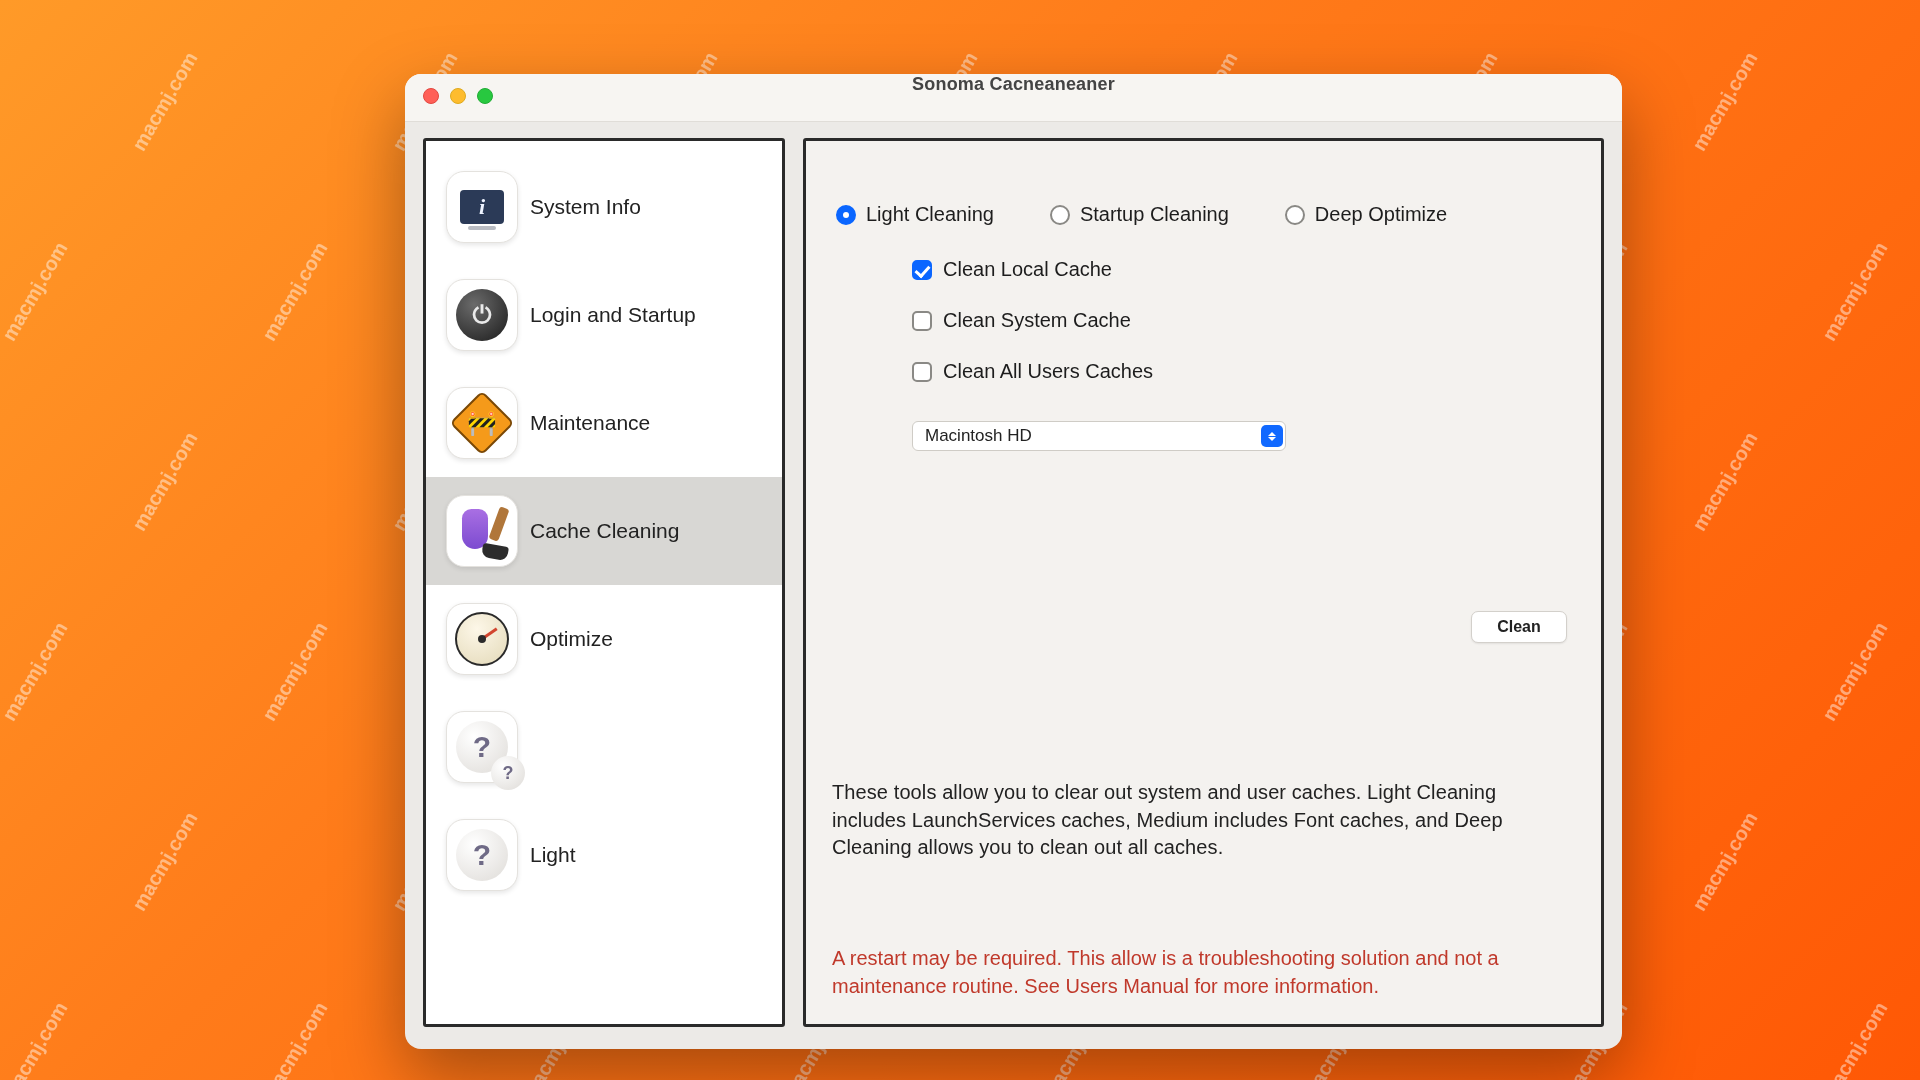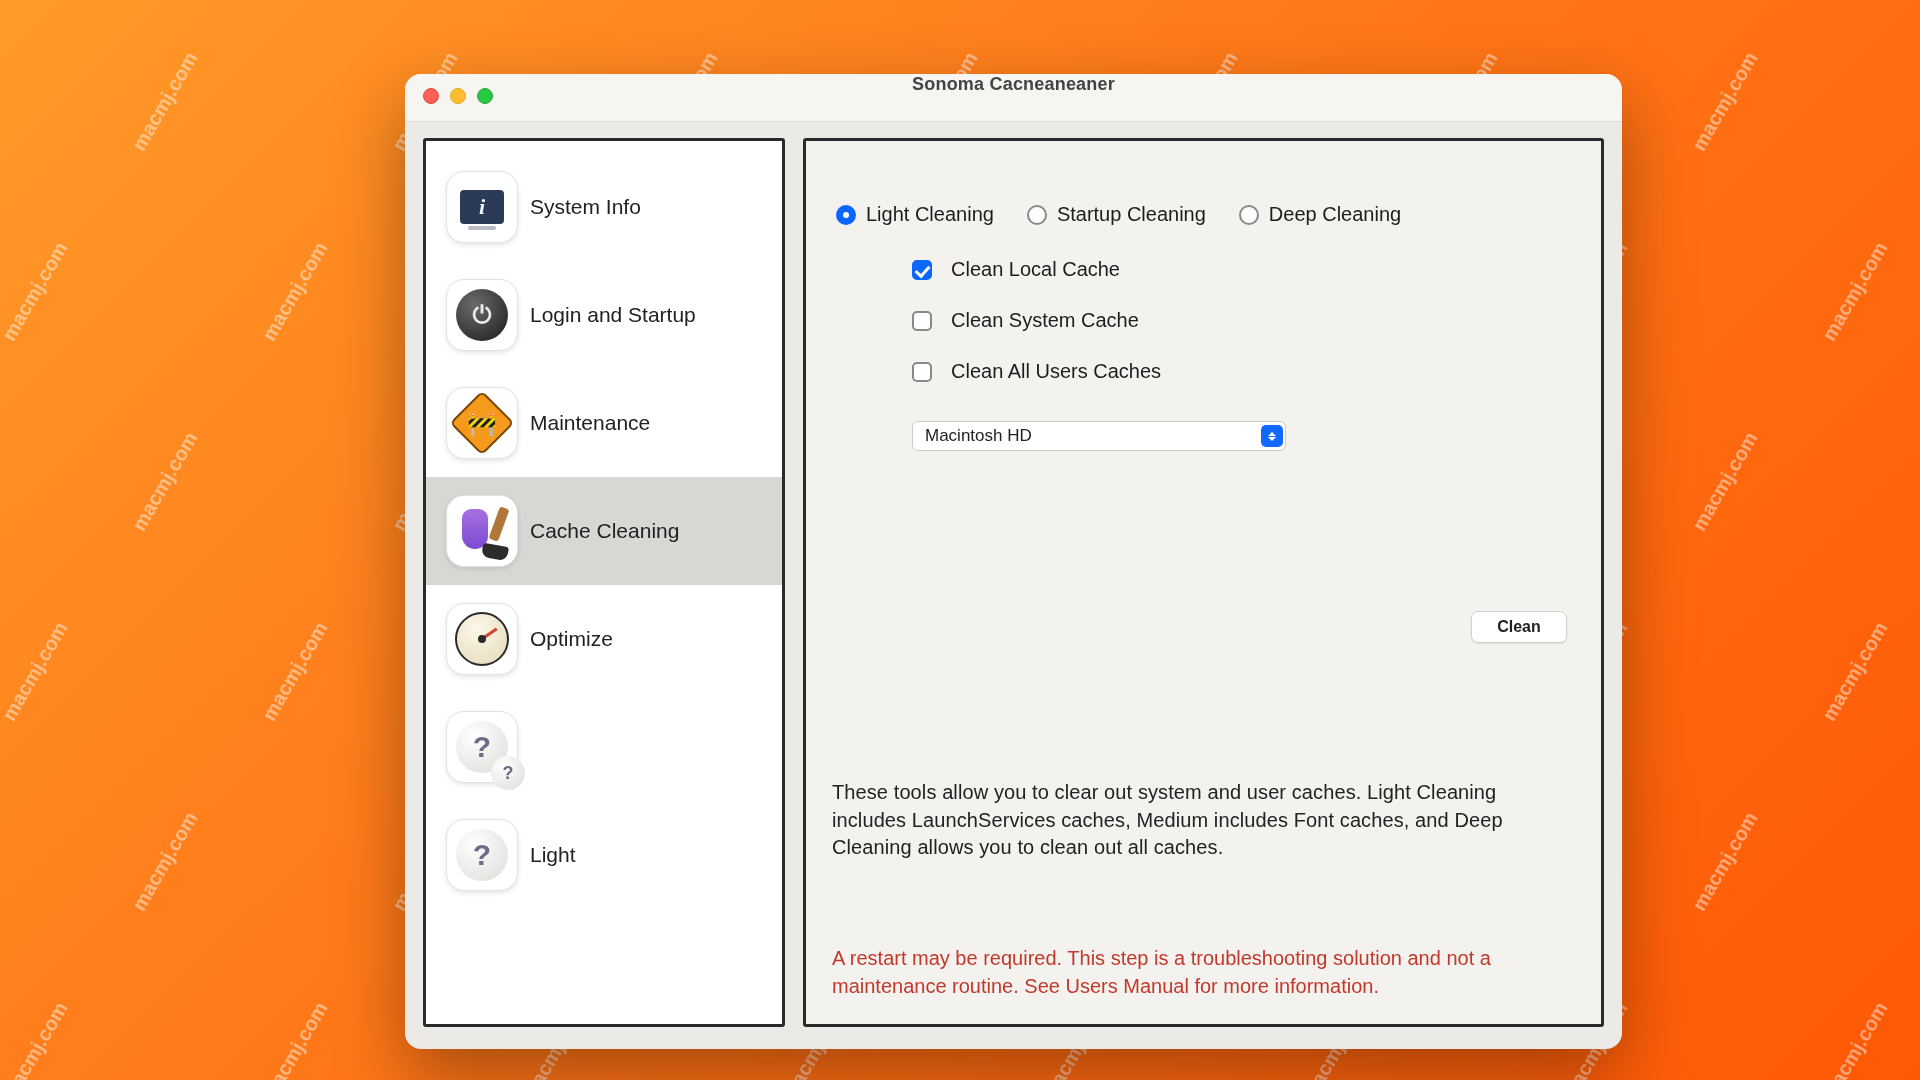--- a/index.html
+++ b/index.html
@@ -57,27 +57,27 @@
   .icon-cache .body{ position:absolute; left:2px; top:4px; width:26px; height:40px; border-radius:10px 10px 14px 14px; background:linear-gradient(180deg,#a96fe3,#7c4bd0);}
   .icon-cache .broom{ position:absolute; right:0; top:2px; width:10px; height:34px; background:#b0763a; transform:rotate(20deg); border-radius:3px;}
   .icon-cache .brush{ position:absolute; right:-4px; bottom:-2px; width:26px; height:14px; background:#2c2c2c; border-radius:3px 3px 8px 8px; transform:rotate(10deg);}
   .icon-q { width:52px;height:52px;border-radius:50%;background:radial-gradient(circle at 35% 30%, #fff, #dedbd7); display:flex;align-items:center;justify-content:center;}
   .icon-q span{ color:#6f6a86; font-size:30px; font-weight:800; }
   .icon-q.small{ position:absolute; right:-8px; bottom:-8px; width:34px;height:34px;}
   .icon-q.small span{ font-size:18px;}
   .nav-label{ flex:1; }
 
   .main-inner { padding:44px 26px 26px 26px; height:100%; position:relative; }
-  .radio-row { display:flex; gap:33px; align-items:center; margin:18px 0 32px 4px; }
+  .radio-row { display:flex; gap:56px; align-items:center; margin:18px 0 32px 4px; }
   .radio-item { display:flex; align-items:center; gap:10px; font-size:20px; color:#1d1d1d;}
   .radio { width:20px; height:20px; border-radius:50%; border:2px solid #8a8985; background:#fff; position:relative;}
   .radio.selected { border-color:#0a66ff; background:#0a66ff;}
   .radio.selected:after { content:""; position:absolute; inset:5px; border-radius:50%; background:#fff;}
   .check-col { margin-left:80px; display:flex; flex-direction:column; gap:28px; }
-  .check-item { display:flex; align-items:center; gap:19px; font-size:20px; color:#1d1d1d; }
+  .check-item { display:flex; align-items:center; gap:11px; font-size:20px; color:#1d1d1d; }
   .check { width:20px; height:20px; border-radius:5px; border:2px solid #8a8985; background:#fff; position:relative;}
   .check.on { background:#0a66ff; border-color:#0a66ff;}
   .check.on:after { content:""; position:absolute; left:4px; top:1px; width:6px; height:11px; border:solid #fff; border-width:0 3px 3px 0; transform:rotate(42deg);}
   .select {
     margin:38px 0 8px 80px; width:374px; height:30px; background:#fff; border:1px solid #cfccc6;
     border-radius:6px; display:flex; align-items:center; padding:0 2px 0 12px; font-size:17px; color:#222;
     position:relative;
   }
   .select .arrows {
     margin-left:auto; width:22px; height:22px; background:#1169ff; border-radius:5px; display:flex; flex-direction:column; align-items:center; justify-content:center; gap:1px;
@@ -225,21 +225,21 @@
             <div class="radio-item">
               <div class="radio selected"></div>
               <span>Light Cleaning</span>
             </div>
             <div class="radio-item">
               <div class="radio"></div>
               <span>Startup Cleaning</span>
             </div>
             <div class="radio-item">
               <div class="radio"></div>
-              <span>Deep Cleaning</span>
+              <span>Deep Optimize</span>
             </div>
           </div>
 
           <div class="check-col">
             <div class="check-item">
               <div class="check on"></div>
               <span>Clean Local Cache</span>
             </div>
             <div class="check-item">
               <div class="check"></div>
@@ -255,18 +255,18 @@
             <span>Macintosh HD</span>
             <div class="arrows">
                 <span class="up"></span>
                 <span class="down"></span>
               </div>
           </div>
 
           <div class="clean-btn">Clean</div>
 
           <div class="desc">These tools allow you to clear out system and user caches.  Light Cleaning includes LaunchServices caches, Medium includes Font caches, and Deep Cleaning allows you to clean out all caches.</div>
-          <div class="warn">A restart may be required.  This step is a troubleshooting solution and not a maintenance routine.  See Users Manual for more information.</div>
+          <div class="warn">A restart may be required.  This allow is a troubleshooting solution and not a maintenance routine.  See Users Manual for more information.</div>
         </div>
       </div>
     </div>
   </div>
 </div>
 
 </body></html>

